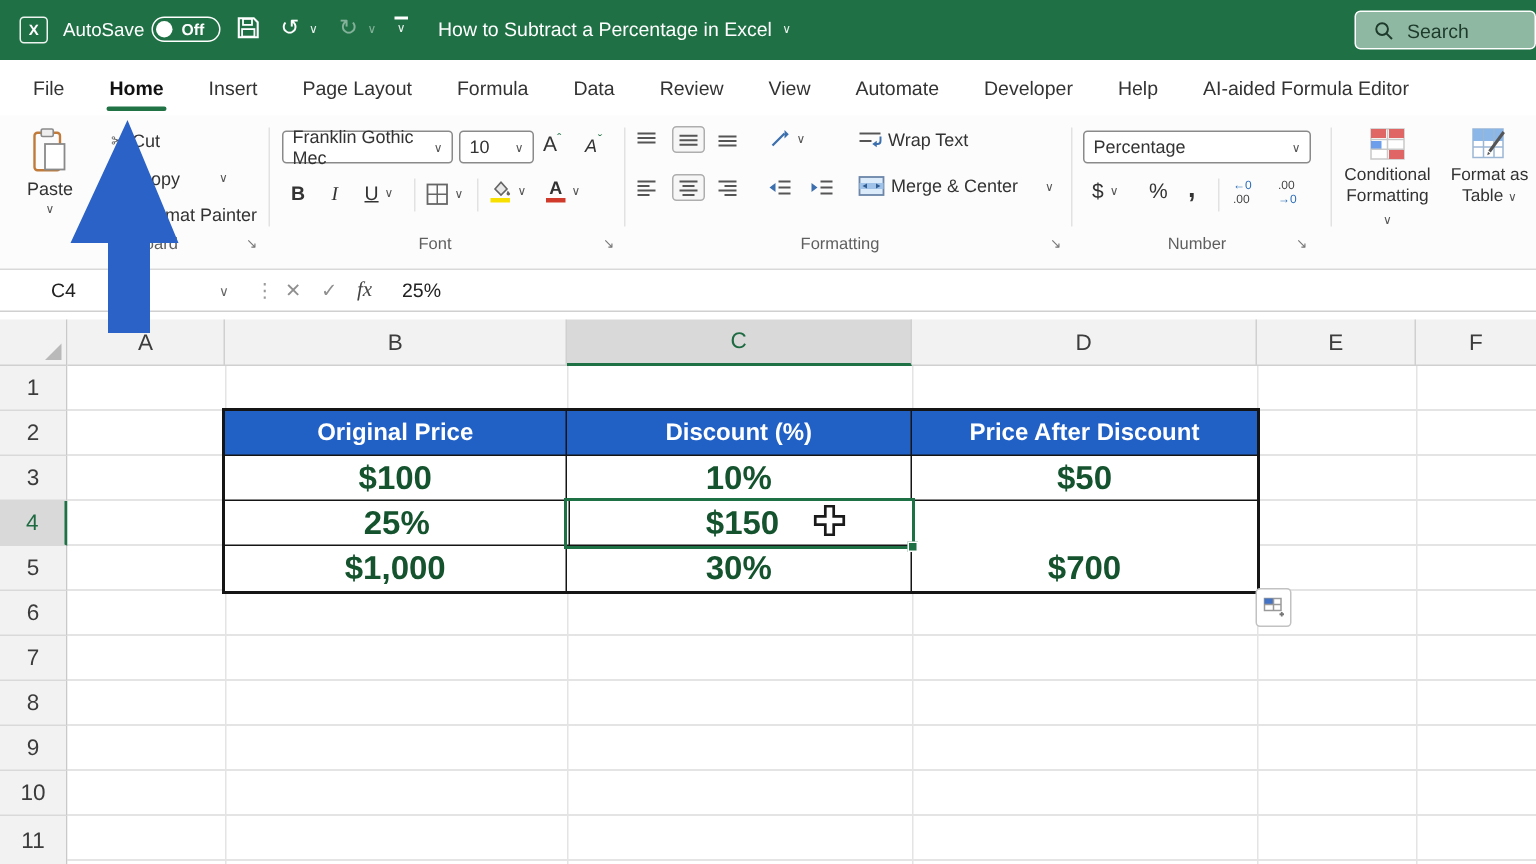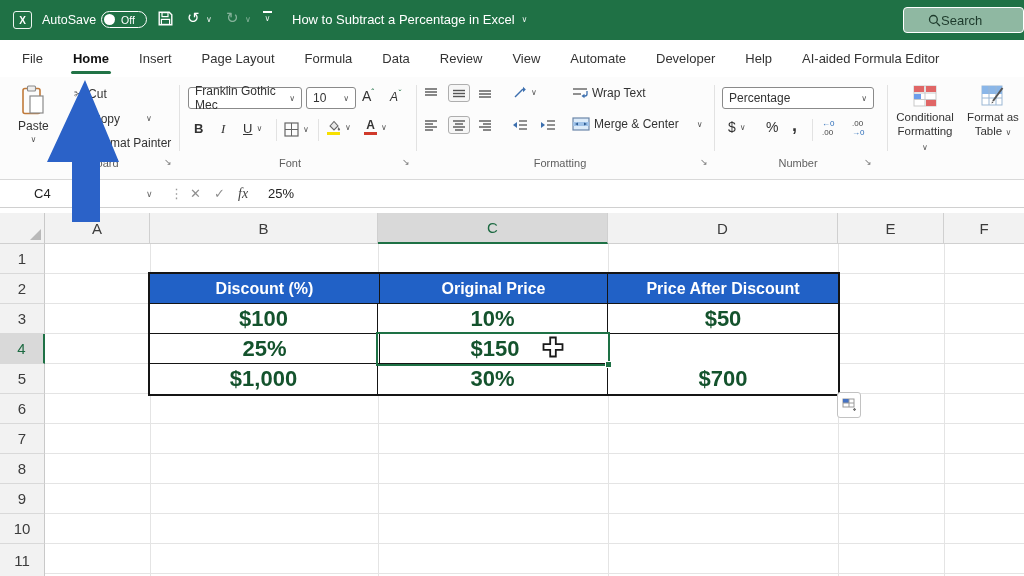--- a/index.html
+++ b/index.html
@@ -9,28 +9,28 @@
 
   
   .tb{position:absolute;left:0;top:0;width:1024px;height:40px;background:#1f7145;color:#fff;}
   .tb .xlogo{position:absolute;left:13px;top:11px;width:19px;height:18px;border:1.6px solid rgba(255,255,255,.92);
              border-radius:3px;display:flex;align-items:center;justify-content:center;
              font-size:10px;font-weight:bold;color:#fff;}
   .tb .autosave{position:absolute;left:42px;top:13px;font-size:12.5px;}
   .toggle{position:absolute;left:101px;top:11px;width:46px;height:17px;border:1.5px solid #fff;border-radius:9px;
           display:flex;align-items:center;padding:1px 5px 1px 2px;cursor:pointer;}
   .toggle .knob{width:11px;height:11px;border-radius:50%;background:#fff;}
-  .toggle .state{margin-left:6px;font-size:10.5px;color:#fff;}
+  .toggle .state{margin-left:6px;font-size:10.5px;color:#fff;font-weight:bold;}
   .tbicon{position:absolute;top:10px;display:flex;align-items:center;justify-content:center;color:#fff;}
   .chev-sm{font-size:8px;color:#fff;opacity:.9;}
   .dim{opacity:.45;}
   .tb .title{position:absolute;left:292px;top:12px;font-size:13px;display:flex;gap:7px;align-items:center;white-space:nowrap;}
   .search{position:absolute;right:0px;top:7px;width:121px;height:26px;background:rgba(255,255,255,.5);
-          border:1px solid #ffffff;border-radius:4px;display:flex;align-items:center;
-          padding-left:24px;color:#1d3a2b;font-size:13px;}
+          border:1px solid #ffffff;border-radius:4px;display:flex;align-items:center;gap:9px;
+          padding-left:12px;color:#1d3a2b;font-size:13px;}
 
   
   .tabs{position:absolute;left:0;top:40px;width:1024px;height:37px;background:#fff;display:flex;
         align-items:center;gap:18px;padding-left:16px;font-size:13px;color:#333;}
   .tab{position:relative;padding:4px 6px;cursor:pointer;white-space:nowrap;}
   .tab.active{font-weight:bold;color:#111;}
   .tab.active::after{content:"";position:absolute;left:4px;right:4px;bottom:-4px;height:3px;
         background:#217346;border-radius:2px;}
 
   
@@ -420,22 +420,22 @@
 
     <div class="cells"></div>
     <div class="vline" style="left:150px;"></div>
     <div class="vline" style="left:378px;"></div>
     <div class="vline" style="left:608px;"></div>
     <div class="vline" style="left:838px;"></div>
     <div class="vline" style="left:944px;"></div>
 
     <div class="xtable">
       <div class="xtr hd">
+        <div class="xtd c1">Original Price</div>
         <div class="xtd c2">Discount (%)</div>
-        <div class="xtd c1">Original Price</div>
         <div class="xtd c3">Price After Discount</div>
       </div>
       <div class="xtr">
         <div class="xtd c1">$100</div>
         <div class="xtd c2">10%</div>
         <div class="xtd c3">$50</div>
       </div>
       <div class="xtr">
         <div class="xtd c2">25%</div>
         <div class="xtd c3">$150</div>

